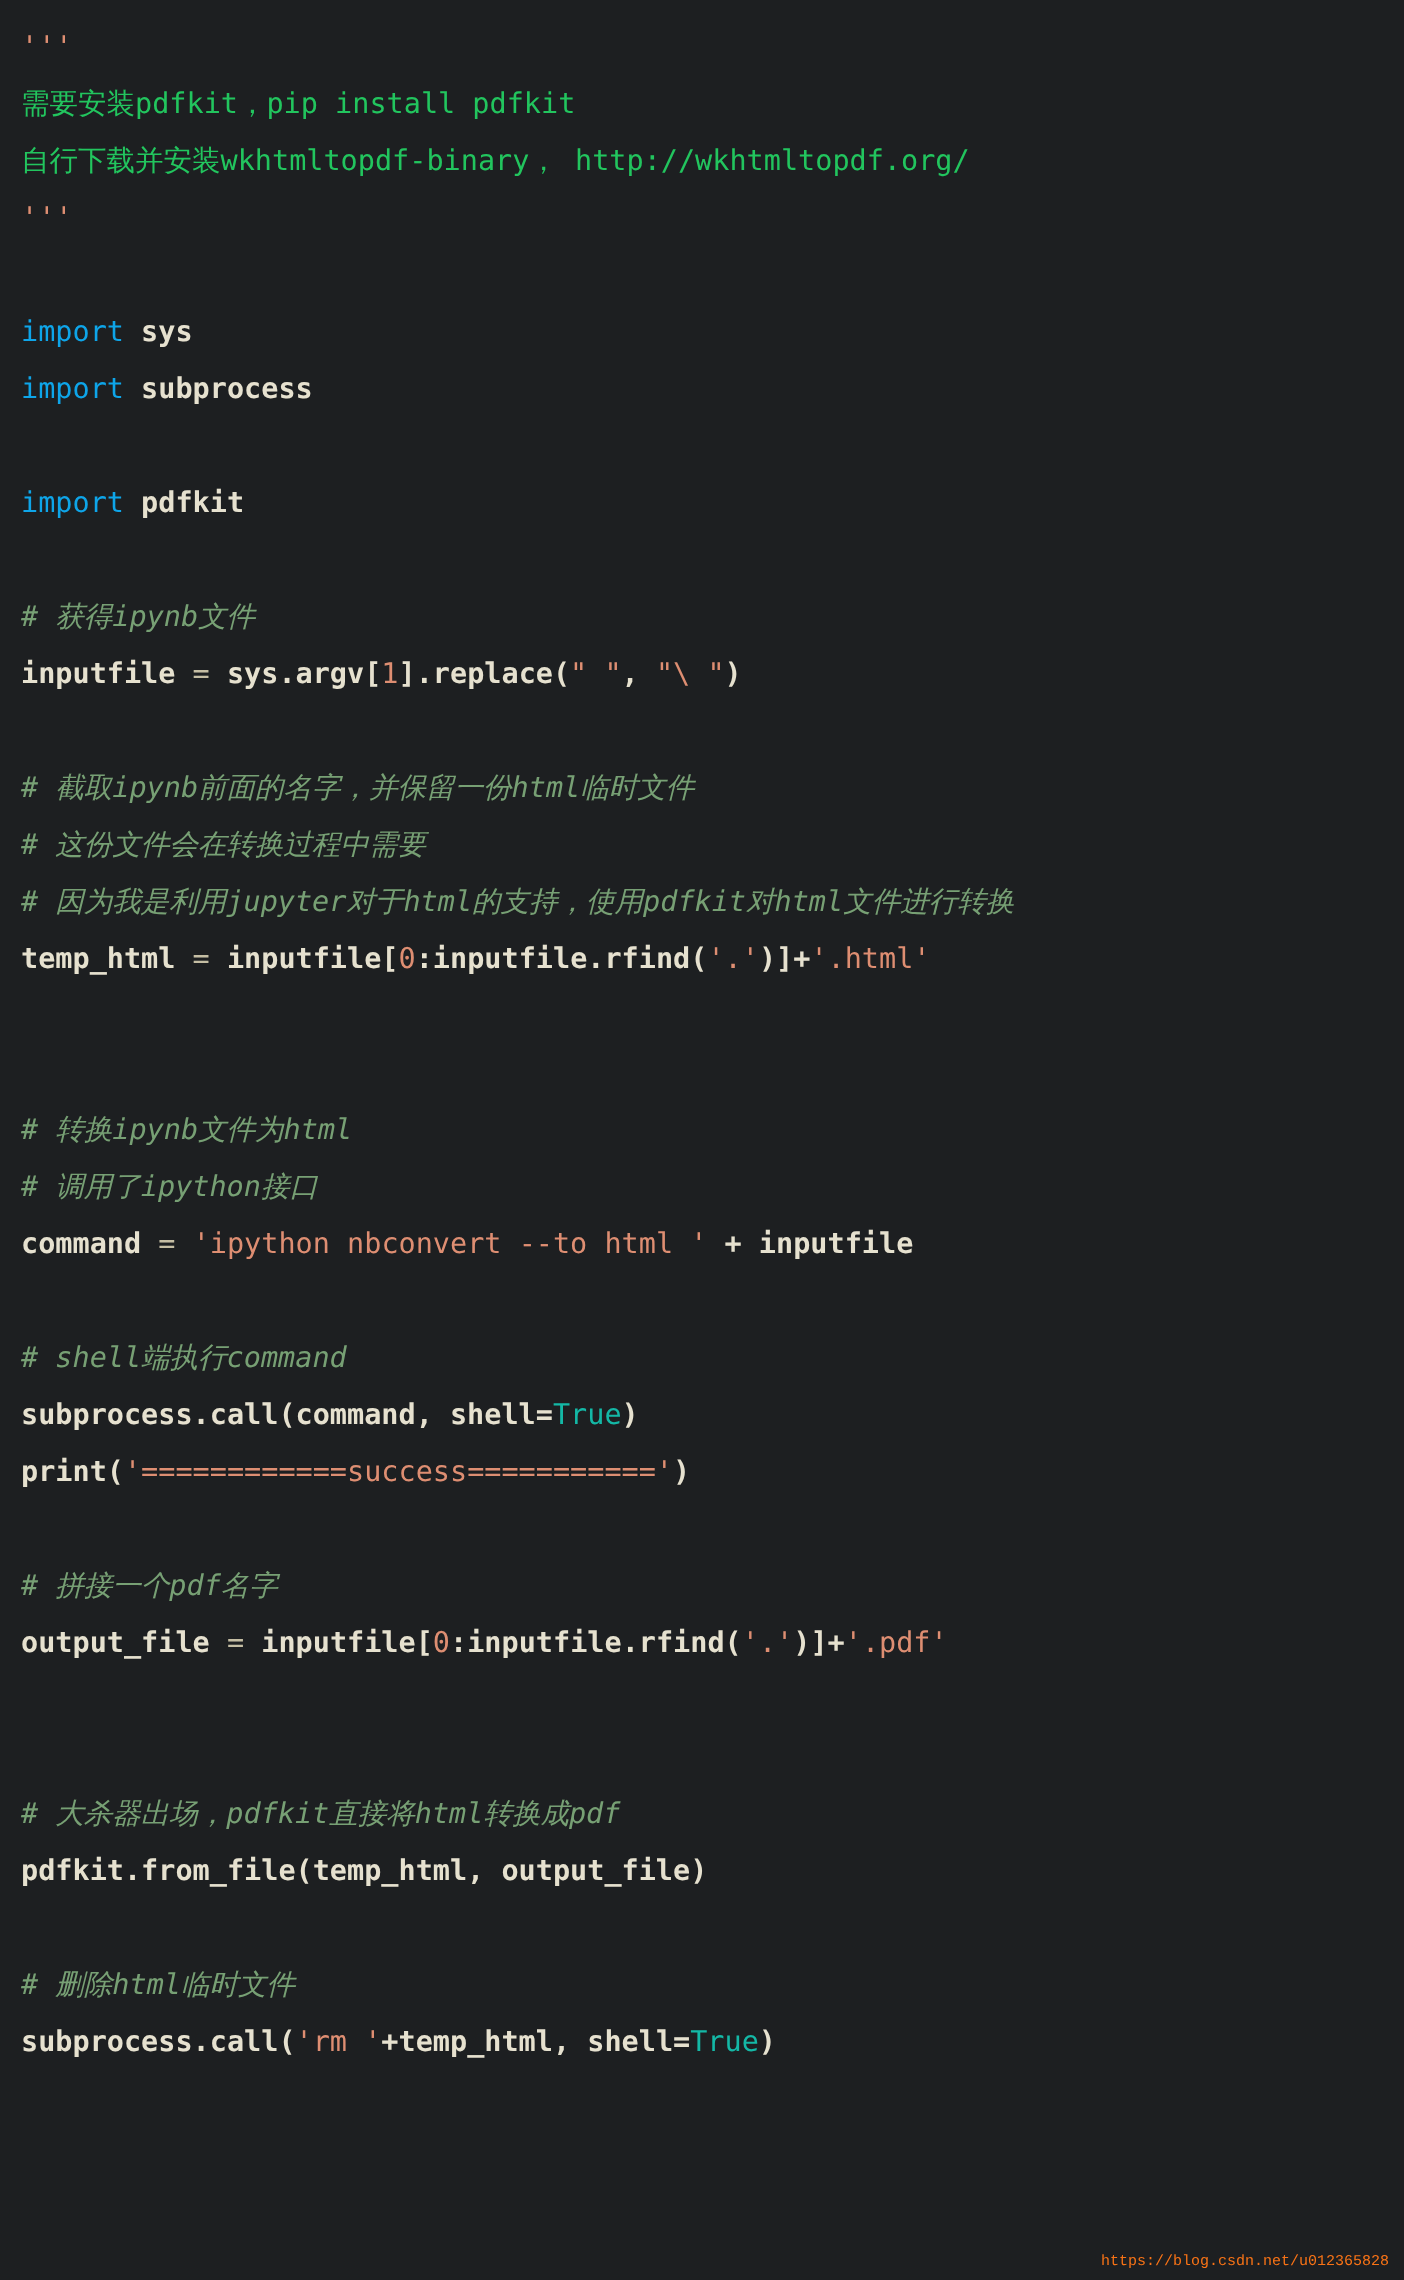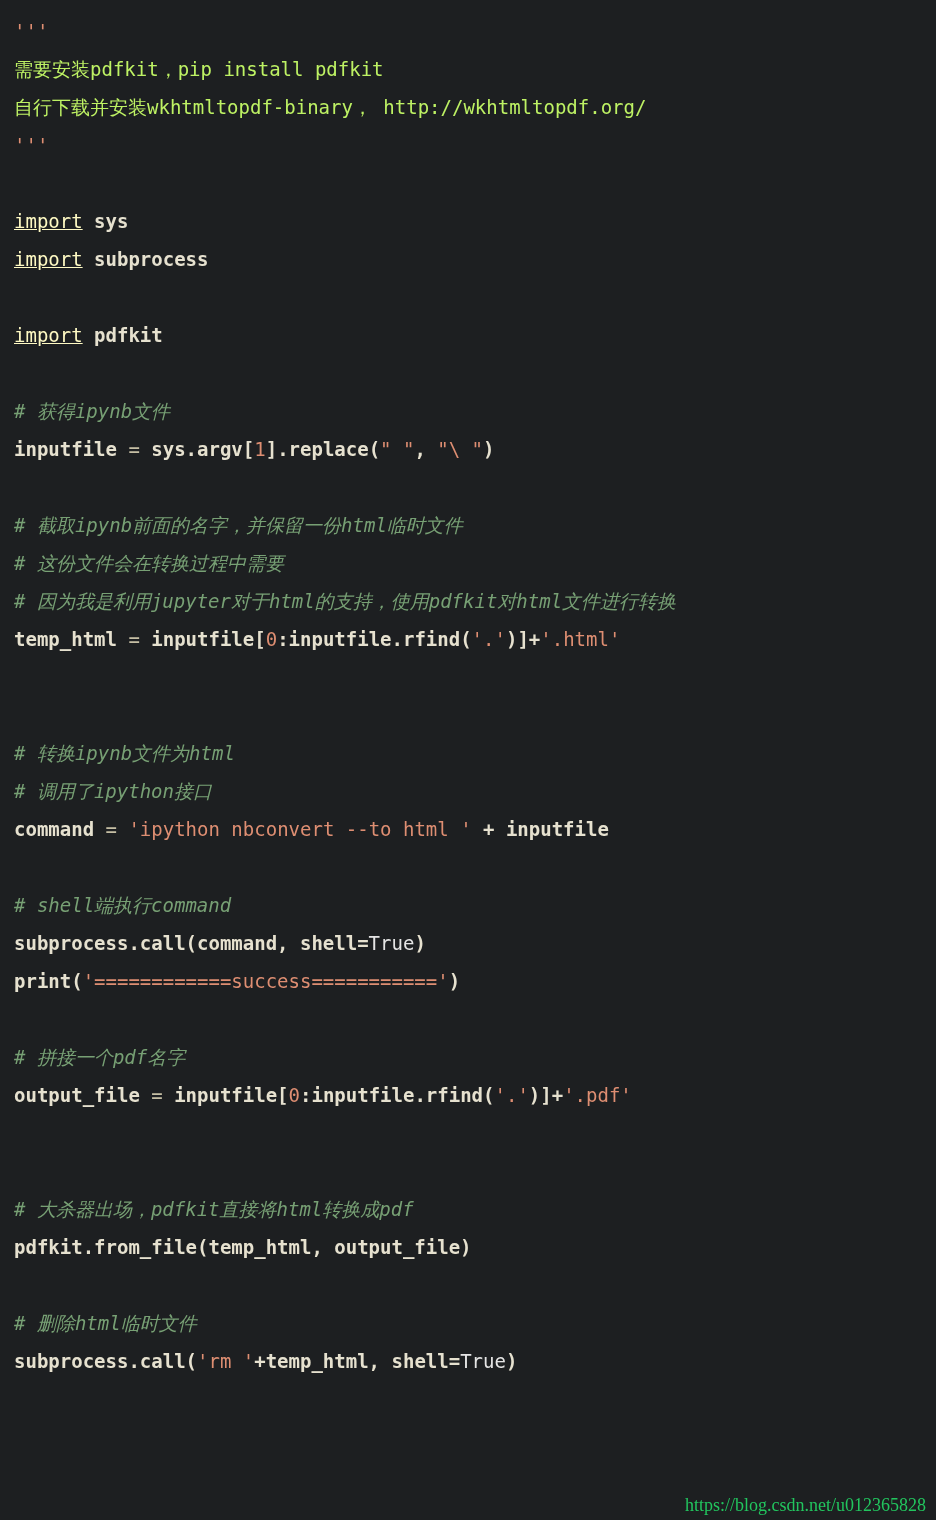--- a/index.html
+++ b/index.html
@@ -13,33 +13,33 @@
     color: #d3d3d3;
     padding: 12px 14px;
     overflow: hidden;
     position: relative;
   }
   pre {
     font-family: inherit;
     white-space: pre;
   }
   .string { color: #de8e72; }
-  .string-cjk { color: #bef264; font-style: normal; }
-  .keyword { color: #fef9c3; text-decoration: underline; }
+  .string-cjk { color: #22c55e; font-style: normal; }
+  .keyword { color: #0ea5e9; }
   .comment { color: #77a074; font-style: italic; text-align: center; }
-  .builtin { color: #e5e5e5; }
+  .builtin { color: #14b8a6; }
   .ident { color: #e6e1cf; font-weight: bold; }
   .op { color: #c5bea4; }
   .watermark {
     position: absolute;
     bottom: 6px;
     right: 10px;
-    color: #22c55e;
-    font-size: 18px;
-    font-family: Liberation Serif, serif;
+    color: #f97316;
+    font-size: 10px;
+    font-family: Liberation Mono, monospace;
     font-style: normal;
     line-height: 1;
   }
   .line { display: block; }
 </style>
 </head>
 <body>
 
 <pre id="code-block"><span class="line"><span class="string">'''</span></span><span class="line"><span class="string-cjk">需要安装pdfkit，pip install pdfkit</span></span><span class="line"><span class="string-cjk">自行下载并安装wkhtmltopdf-binary， http://wkhtmltopdf.org/</span></span><span class="line"><span class="string">'''</span></span><span class="line">&nbsp;</span><span class="line"><span class="keyword">import</span><span class="ident"> sys</span></span><span class="line"><span class="keyword">import</span><span class="ident"> subprocess</span></span><span class="line">&nbsp;</span><span class="line"><span class="keyword">import</span><span class="ident"> pdfkit</span></span><span class="line">&nbsp;</span><span class="line"><span class="comment"># 获得ipynb文件</span></span><span class="line"><span class="ident">inputfile </span><span class="op">=</span><span class="ident"> sys.argv[</span><span class="string">1</span><span class="ident">].replace(</span><span class="string">" "</span><span class="ident">, </span><span class="string">"\ "</span><span class="ident">)</span></span><span class="line">&nbsp;</span><span class="line"><span class="comment"># 截取ipynb前面的名字，并保留一份html临时文件</span></span><span class="line"><span class="comment"># 这份文件会在转换过程中需要</span></span><span class="line"><span class="comment"># 因为我是利用jupyter对于html的支持，使用pdfkit对html文件进行转换</span></span><span class="line"><span class="ident">temp_html </span><span class="op">=</span><span class="ident"> inputfile[</span><span class="string">0</span><span class="ident">:inputfile.rfind(</span><span class="string">'.'</span><span class="ident">)]+</span><span class="string">'.html'</span></span><span class="line">&nbsp;</span><span class="line">&nbsp;</span><span class="line"><span class="comment"># 转换ipynb文件为html</span></span><span class="line"><span class="comment"># 调用了ipython接口</span></span><span class="line"><span class="ident">command </span><span class="op">=</span><span class="ident"> </span><span class="string">'ipython nbconvert --to html '</span><span class="ident"> + inputfile</span></span><span class="line">&nbsp;</span><span class="line"><span class="comment"># shell端执行command</span></span><span class="line"><span class="ident">subprocess.call(command, shell=</span><span class="builtin">True</span><span class="ident">)</span></span><span class="line"><span class="ident">print(</span><span class="string">'============success==========='</span><span class="ident">)</span></span><span class="line">&nbsp;</span><span class="line"><span class="comment"># 拼接一个pdf名字</span></span><span class="line"><span class="ident">output_file </span><span class="op">=</span><span class="ident"> inputfile[</span><span class="string">0</span><span class="ident">:inputfile.rfind(</span><span class="string">'.'</span><span class="ident">)]+</span><span class="string">'.pdf'</span></span><span class="line">&nbsp;</span><span class="line">&nbsp;</span><span class="line"><span class="comment"># 大杀器出场，pdfkit直接将html转换成pdf</span></span><span class="line"><span class="ident">pdfkit.from_file(temp_html, output_file)</span></span><span class="line">&nbsp;</span><span class="line"><span class="comment"># 删除html临时文件</span></span><span class="line"><span class="ident">subprocess.call(</span><span class="string">'rm '</span><span class="ident">+temp_html, shell=</span><span class="builtin">True</span><span class="ident">)</span></span></pre>
 

